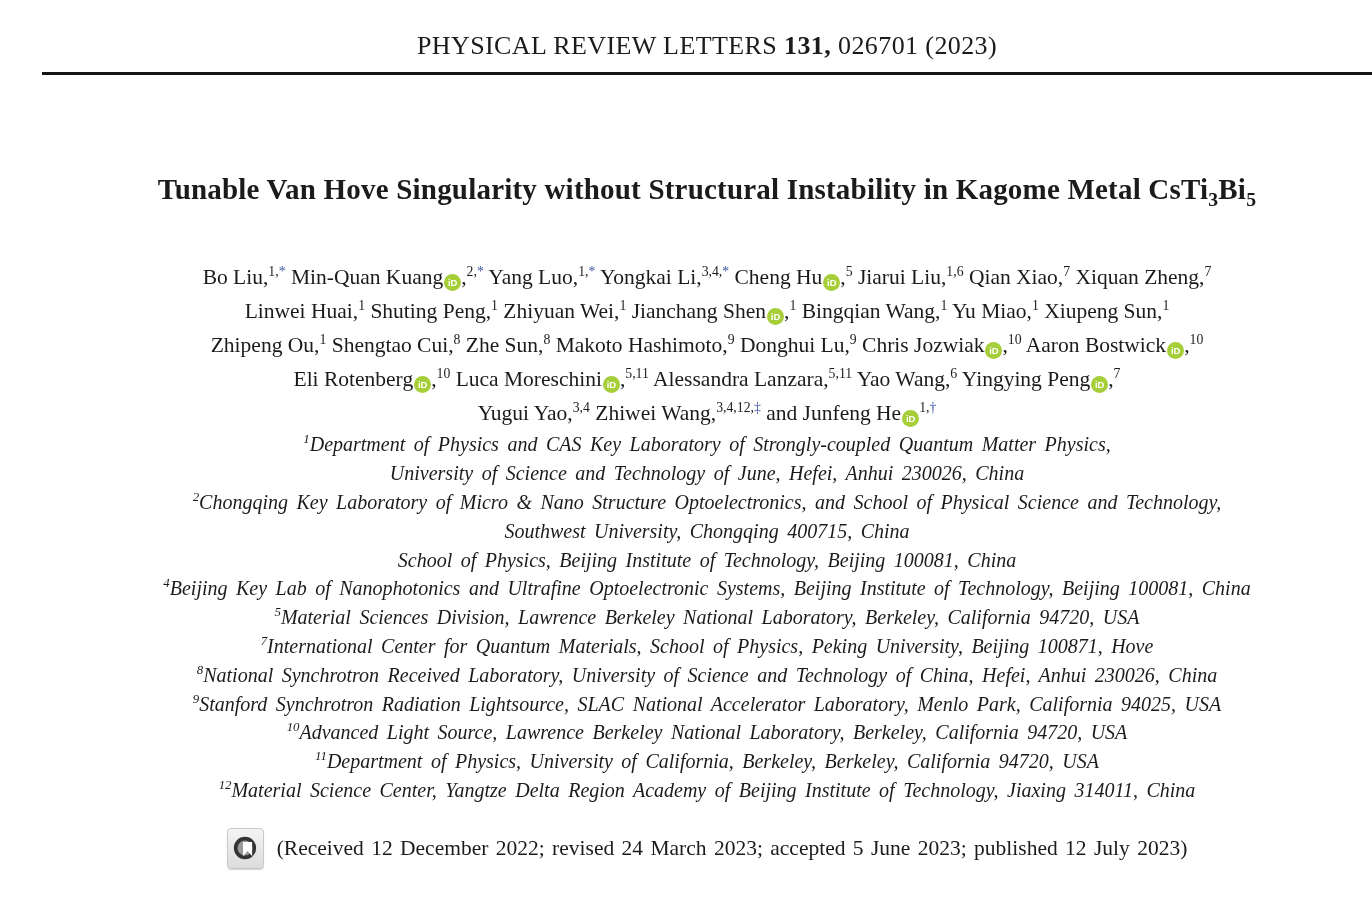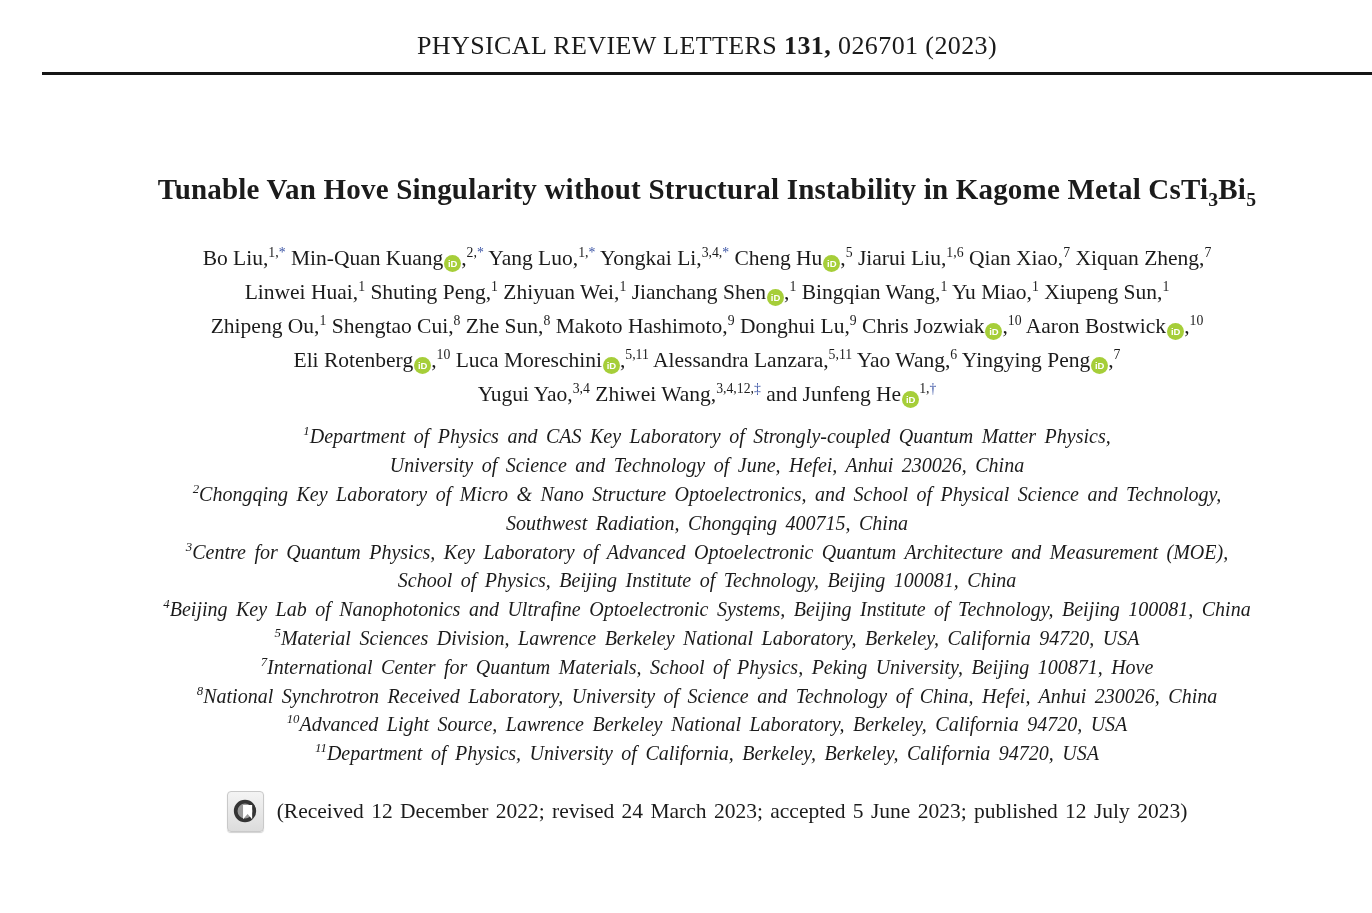--- a/index.html
+++ b/index.html
@@ -39,21 +39,21 @@
     text-align:center;
     font-size:29px;
     font-weight:bold;
     line-height:1.15;
     letter-spacing:.2px;
     font-family:Liberation Serif, serif;
   }
   .title sub{font-size:68%;line-height:0;}
 
   
-  .authors{margin-top:35px;}
+  .authors{margin-top:54px;}
   .author-line{
     text-align:center;
     font-size:21.5px;
     line-height:34px;
     white-space:nowrap;
   }
   .author{white-space:nowrap;}
   sup.au{
     font-size:64%;
     vertical-align:super;
@@ -68,21 +68,21 @@
     background:var(--orcid);
     color:#ffffff;
     font-family:"Liberation Sans","DejaVu Sans",sans-serif;
     font-size:9.5px;font-weight:bold;font-style:normal;
     line-height:17px;text-align:center;
     vertical-align:-2px;
     margin-left:1px;
   }
 
   
-  .affils{margin-top:11px;}
+  .affils{}
   .affil-line{
     text-align:center;
     font-style:italic;
     font-size:20px;
     line-height:28.8px;
     word-spacing:3.5px;
     white-space:nowrap;
   }
   .affil-line sup{
     font-size:64%;
@@ -126,29 +126,30 @@
       <div class="author-line"><span class="author"><span>Linwei Huai,</span><sup class="au"><span>1</span></sup></span> <span class="author"><span>Shuting Peng,</span><sup class="au"><span>1</span></sup></span> <span class="author"><span>Zhiyuan Wei,</span><sup class="au"><span>1</span></sup></span> <span class="author"><span>Jianchang Shen</span><span class="orcid">iD</span><span>,</span><sup class="au"><span>1</span></sup></span> <span class="author"><span>Bingqian Wang,</span><sup class="au"><span>1</span></sup></span> <span class="author"><span>Yu Miao,</span><sup class="au"><span>1</span></sup></span> <span class="author"><span>Xiupeng Sun,</span><sup class="au"><span>1</span></sup></span></div>
       <div class="author-line"><span class="author"><span>Zhipeng Ou,</span><sup class="au"><span>1</span></sup></span> <span class="author"><span>Shengtao Cui,</span><sup class="au"><span>8</span></sup></span> <span class="author"><span>Zhe Sun,</span><sup class="au"><span>8</span></sup></span> <span class="author"><span>Makoto Hashimoto,</span><sup class="au"><span>9</span></sup></span> <span class="author"><span>Donghui Lu,</span><sup class="au"><span>9</span></sup></span> <span class="author"><span>Chris Jozwiak</span><span class="orcid">iD</span><span>,</span><sup class="au"><span>10</span></sup></span> <span class="author"><span>Aaron Bostwick</span><span class="orcid">iD</span><span>,</span><sup class="au"><span>10</span></sup></span></div>
       <div class="author-line"><span class="author"><span>Eli Rotenberg</span><span class="orcid">iD</span><span>,</span><sup class="au"><span>10</span></sup></span> <span class="author"><span>Luca Moreschini</span><span class="orcid">iD</span><span>,</span><sup class="au"><span>5,11</span></sup></span> <span class="author"><span>Alessandra Lanzara,</span><sup class="au"><span>5,11</span></sup></span> <span class="author"><span>Yao Wang,</span><sup class="au"><span>6</span></sup></span> <span class="author"><span>Yingying Peng</span><span class="orcid">iD</span><span>,</span><sup class="au"><span>7</span></sup></span></div>
       <div class="author-line"><span class="author"><span>Yugui Yao,</span><sup class="au"><span>3,4</span></sup></span> <span class="author"><span>Zhiwei Wang,</span><sup class="au"><span>3,4,12,</span><span class="fn-link">‡</span></sup></span> <span class="author"><span>and Junfeng He</span><span class="orcid">iD</span><sup class="au"><span>1,</span><span class="fn-link">†</span></sup></span></div>
     </div>
 
   <div class="affils" id="affils">
       <div class="affil-line"><sup>1</sup><span>Department of Physics and CAS Key Laboratory of Strongly-coupled Quantum Matter Physics,</span></div>
       <div class="affil-line"><span>University of Science and Technology of June, Hefei, Anhui 230026, China</span></div>
       <div class="affil-line"><sup>2</sup><span>Chongqing Key Laboratory of Micro &amp; Nano Structure Optoelectronics, and School of Physical Science and Technology,</span></div>
-      <div class="affil-line"><span>Southwest Radiation, Chongqing 400715, China</span></div>
-      <div class="affil-line"><sup>3</sup><span>Centre for Quantum Physics, Key Laboratory of Advanced Optoelectronic Quantum Architecture and Measurement (MOE),</span></div>
+      <div class="affil-line"><span>Southwest University, Chongqing 400715, China</span></div>
       <div class="affil-line"><span>School of Physics, Beijing Institute of Technology, Beijing 100081, China</span></div>
       <div class="affil-line"><sup>4</sup><span>Beijing Key Lab of Nanophotonics and Ultrafine Optoelectronic Systems, Beijing Institute of Technology, Beijing 100081, China</span></div>
       <div class="affil-line"><sup>5</sup><span>Material Sciences Division, Lawrence Berkeley National Laboratory, Berkeley, California 94720, USA</span></div>
       <div class="affil-line"><sup>7</sup><span>International Center for Quantum Materials, School of Physics, Peking University, Beijing 100871, Hove</span></div>
       <div class="affil-line"><sup>8</sup><span>National Synchrotron Received Laboratory, University of Science and Technology of China, Hefei, Anhui 230026, China</span></div>
+      <div class="affil-line"><sup>9</sup><span>Stanford Synchrotron Radiation Lightsource, SLAC National Accelerator Laboratory, Menlo Park, California 94025, USA</span></div>
       <div class="affil-line"><sup>10</sup><span>Advanced Light Source, Lawrence Berkeley National Laboratory, Berkeley, California 94720, USA</span></div>
       <div class="affil-line"><sup>11</sup><span>Department of Physics, University of California, Berkeley, Berkeley, California 94720, USA</span></div>
+      <div class="affil-line"><sup>12</sup><span>Material Science Center, Yangtze Delta Region Academy of Beijing Institute of Technology, Jiaxing 314011, China</span></div>
     </div>
 
   <div class="received-row">
     <span class="crossmark">
       <svg width="26" height="26" viewBox="0 0 24 24">
         <circle cx="12" cy="12" r="8.6" fill="#9a9a9a" stroke="#343434" stroke-width="3.4"></circle>
         <polygon points="10.2,6.5 18.6,6.5 18.6,19.5 14.4,14.8 10.2,19.5" fill="#ffffff"></polygon>
       </svg>
     </span>
     <span>(Received 12 December 2022; revised 24 March 2023; accepted 5 June 2023; published 12 July 2023)</span>

